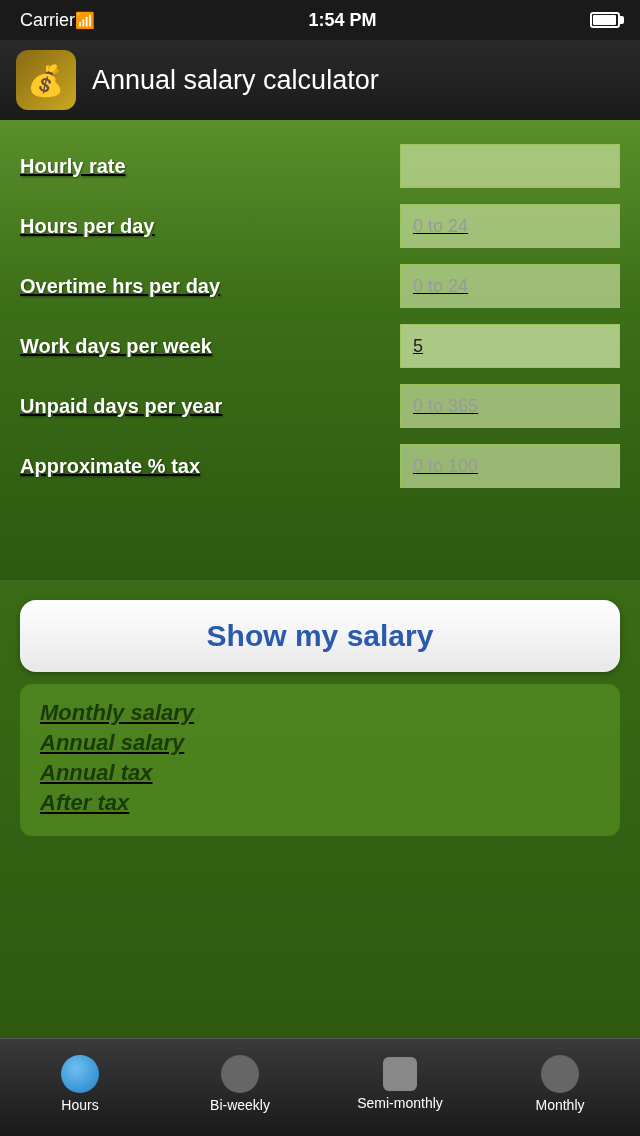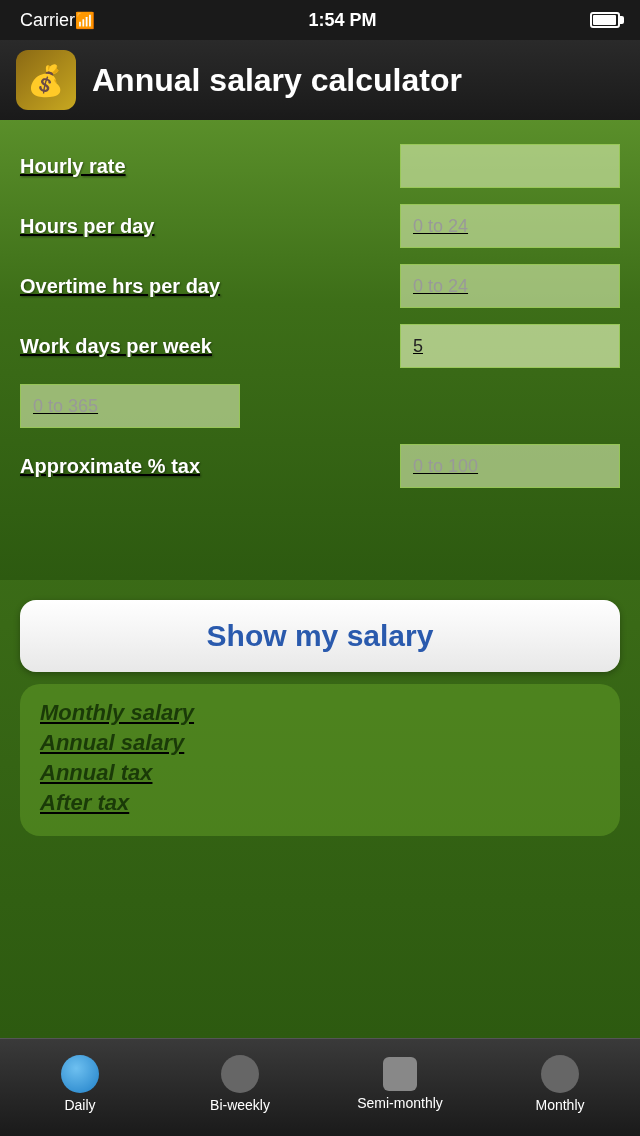--- a/index.html
+++ b/index.html
@@ -74,22 +74,22 @@
       background: linear-gradient(135deg, #8B6914, #c8a820);
       border-radius: 12px;
       display: flex;
       align-items: center;
       justify-content: center;
       font-size: 30px;
       flex-shrink: 0;
     }
     .header-title {
       color: white;
-      font-size: 32px;
-      font-weight: bold;
+      font-size: 27px;
+      font-weight: normal;
     }
 
     
     .main-content {
       background: linear-gradient(180deg, #5a8f2a 0%, #3d6e18 40%, #2d5a10 100%);
       padding: 20px 20px;
       flex: 1;
     }
 
     
@@ -141,21 +141,21 @@
       font-weight: bold;
       color: #2a5aad;
       cursor: pointer;
       box-shadow: 0 2px 6px rgba(0,0,0,0.3);
     }
 
     
     .results-area {
       margin: 12px 20px 0 20px;
       background: rgba(100, 160, 40, 0.5);
-      border-radius: 20px;
+      border-radius: 12px;
       padding: 16px 20px;
     }
     .result-row {
       font-size: 22px;
       font-weight: bold;
       font-style: italic;
       color: #1a3a08;
       text-align: left;
       margin-bottom: 4px;
     }
@@ -256,20 +256,21 @@
         </div>
         <div class="form-row">
           <label class="form-label">Overtime hrs per day</label>
           <input type="text" class="form-input" placeholder="0 to 24" style="">
         </div>
         <div class="form-row">
           <label class="form-label">Work days per week</label>
           <input type="text" class="form-input has-value" placeholder="" value="5" style="">
         </div>
         <div class="form-row">
+          <label class="form-label">Unpaid days per year</label>
           <input type="text" class="form-input" placeholder="0 to 365" style="">
         </div>
         <div class="form-row">
           <label class="form-label">Approximate % tax</label>
           <input type="text" class="form-input" placeholder="0 to 100" style="">
         </div>
       </div>
 
     <div class="spacer-block"></div>
   </div>
@@ -285,21 +286,21 @@
         <div class="result-row">Annual tax</div>
         <div class="result-row">After tax</div>
       </div>
   </div>
 </div>
 
 <div class="tab-bar">
   <div id="tabs-container" style="display:flex;width:100%;">
       <div class="tab-item">
         <div class="tab-icon-circle active"></div>
-        <div class="tab-label active">Daily</div>
+        <div class="tab-label active">Hours</div>
       </div>
       <div class="tab-item">
         <div class="tab-icon-circle"></div>
         <div class="tab-label">Bi-weekly</div>
       </div>
       <div class="tab-item">
         <div class="tab-icon-square"></div>
         <div class="tab-label">Semi-monthly</div>
       </div>
       <div class="tab-item">

